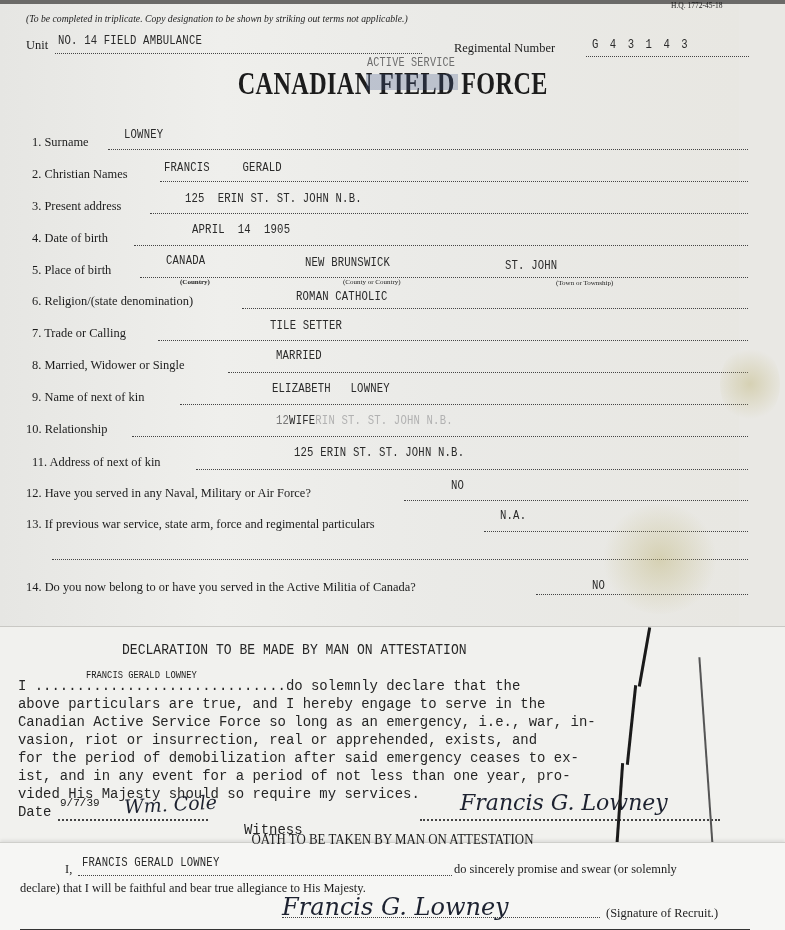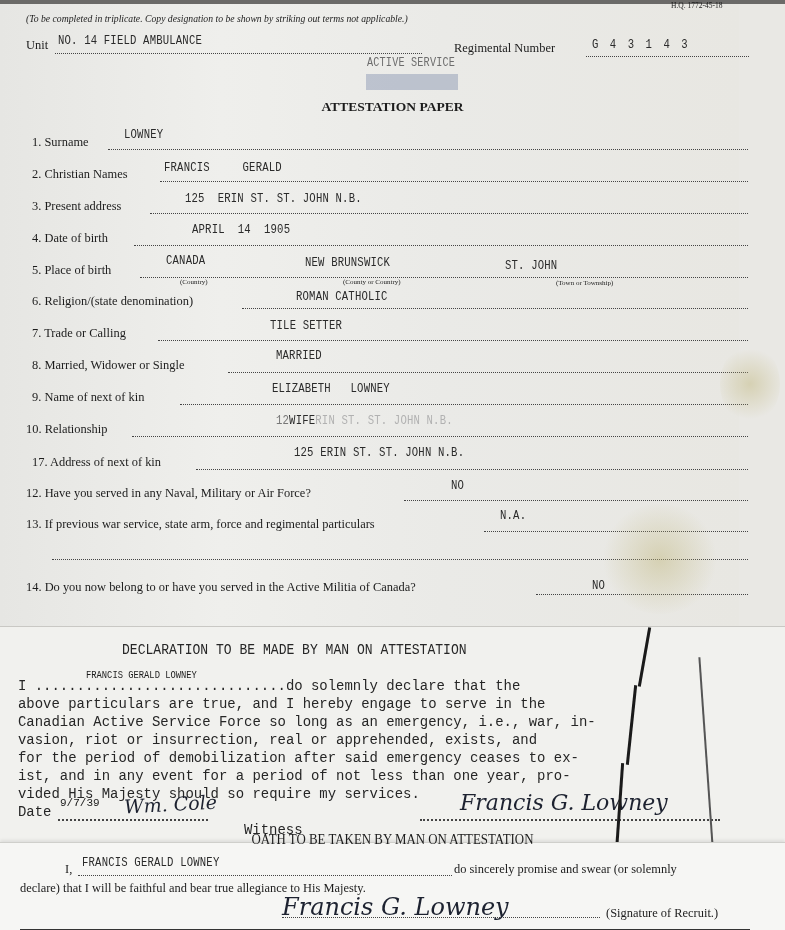--- a/index.html
+++ b/index.html
@@ -34,22 +34,24 @@
 
   <div class="abs label" style="left:26px;top:33px;">Unit</div>
   <div class="dots" style="left:55px;top:49px;width:367px;"></div>
   <div class="abs tw" style="left:58px;top:30px;">NO. 14 FIELD AMBULANCE</div>
 
   <div class="abs label" style="left:454px;top:36px;">Regimental Number</div>
   <div class="dots" style="left:586px;top:52px;width:163px;"></div>
   <div class="abs tw" style="left:592px;top:34px;letter-spacing:3px;">G 4 3 1 4 3</div>
 
   <div class="abs tw tw-faint" style="left:367px;top:52px;font-size:12px;color:#6d6d6d;">ACTIVE SERVICE</div>
+  <div class="abs" style="left:0;top:62px;width:785px;text-align:center;">
+    <span class="title" style="display:inline-block;">CANADIAN FIELD FORCE</span>
+  </div>
   <div class="abs" style="left:366px;top:70px;width:92px;height:16px;background:rgba(70,90,140,0.28);"></div>
-  <div class="abs sub" style="left:0;top:95px;width:785px;text-align:center;">ATTESTATION PAPER</div>
 
   <div class="abs label" style="left:32px;top:130px;"><span>1.</span> <span>Surname</span></div>
   <div class="dots" style="left:108px;top:145px;width:640px;"></div>
   <div class="abs tw" style="left:124px;top:124px;">LOWNEY</div>
 
   <div class="abs label" style="left:32px;top:162px;"><span>2.</span> <span>Christian Names</span></div>
   <div class="dots" style="left:160px;top:177px;width:588px;"></div>
   <div class="abs tw" style="left:164px;top:157px;white-space:pre;">FRANCIS     GERALD</div>
 
   <div class="abs label" style="left:32px;top:194px;"><span>3.</span> <span>Present address</span></div>
@@ -58,21 +60,21 @@
 
   <div class="abs label" style="left:32px;top:226px;"><span>4.</span> <span>Date of birth</span></div>
   <div class="dots" style="left:134px;top:241px;width:614px;"></div>
   <div class="abs tw" style="left:192px;top:219px;white-space:pre;">APRIL  14  1905</div>
 
   <div class="abs label" style="left:32px;top:258px;"><span>5.</span> <span>Place of birth</span></div>
   <div class="dots" style="left:140px;top:273px;width:608px;"></div>
   <div class="abs tw" style="left:166px;top:250px;">CANADA</div>
   <div class="abs tw" style="left:305px;top:252px;">NEW BRUNSWICK</div>
   <div class="abs tw" style="left:505px;top:255px;">ST. JOHN</div>
-  <div class="abs small" style="left:180px;top:274px;">(Country)</div>
+  <div class="abs small" style="left:180px;top:274px;font-weight:bold;">(Country)</div>
   <div class="abs small" style="left:343px;top:274px;">(County or Country)</div>
   <div class="abs small" style="left:556px;top:275px;">(Town or Township)</div>
 
   <div class="abs label" style="left:32px;top:289px;"><span>6.</span> <span>Religion/(state denomination)</span></div>
   <div class="dots" style="left:242px;top:304px;width:506px;"></div>
   <div class="abs tw" style="left:296px;top:286px;">ROMAN CATHOLIC</div>
 
   <div class="abs label" style="left:32px;top:321px;"><span>7.</span> <span>Trade or Calling</span></div>
   <div class="dots" style="left:158px;top:336px;width:590px;"></div>
   <div class="abs tw" style="left:270px;top:315px;">TILE SETTER</div>
@@ -82,21 +84,21 @@
   <div class="abs tw" style="left:276px;top:345px;">MARRIED</div>
 
   <div class="abs label" style="left:32px;top:385px;"><span>9.</span> <span>Name of next of kin</span></div>
   <div class="dots" style="left:180px;top:400px;width:568px;"></div>
   <div class="abs tw" style="left:272px;top:378px;white-space:pre;">ELIZABETH   LOWNEY</div>
 
   <div class="abs label" style="left:26px;top:417px;"><span>10.</span> <span>Relationship</span></div>
   <div class="dots" style="left:132px;top:432px;width:616px;"></div>
   <div class="abs tw" style="left:276px;top:410px;"><span class="tw-faint" style="color:#777;">12</span><span>WIFE</span><span class="tw-faint" style="color:#b1b1b1;">RIN ST. ST. JOHN  N.B.</span></div>
 
-  <div class="abs label" style="left:32px;top:450px;"><span>17.</span> <span>Address of next of kin</span></div>
+  <div class="abs label" style="left:32px;top:450px;"><span>11.</span> <span>Address of next of kin</span></div>
   <div class="dots" style="left:196px;top:465px;width:552px;"></div>
   <div class="abs tw" style="left:294px;top:442px;">125 ERIN ST. ST. JOHN N.B.</div>
 
   <div class="abs label" style="left:26px;top:481px;"><span>12.</span> <span>Have you served in any Naval, Military or Air Force?</span></div>
   <div class="dots" style="left:404px;top:496px;width:344px;"></div>
   <div class="abs tw" style="left:451px;top:475px;">NO</div>
 
   <div class="abs label" style="left:26px;top:512px;"><span>13.</span> <span>If previous war service, state arm, force and regimental particulars</span></div>
   <div class="dots" style="left:484px;top:527px;width:264px;"></div>
   <div class="abs tw" style="left:500px;top:505px;">N.A.</div>

